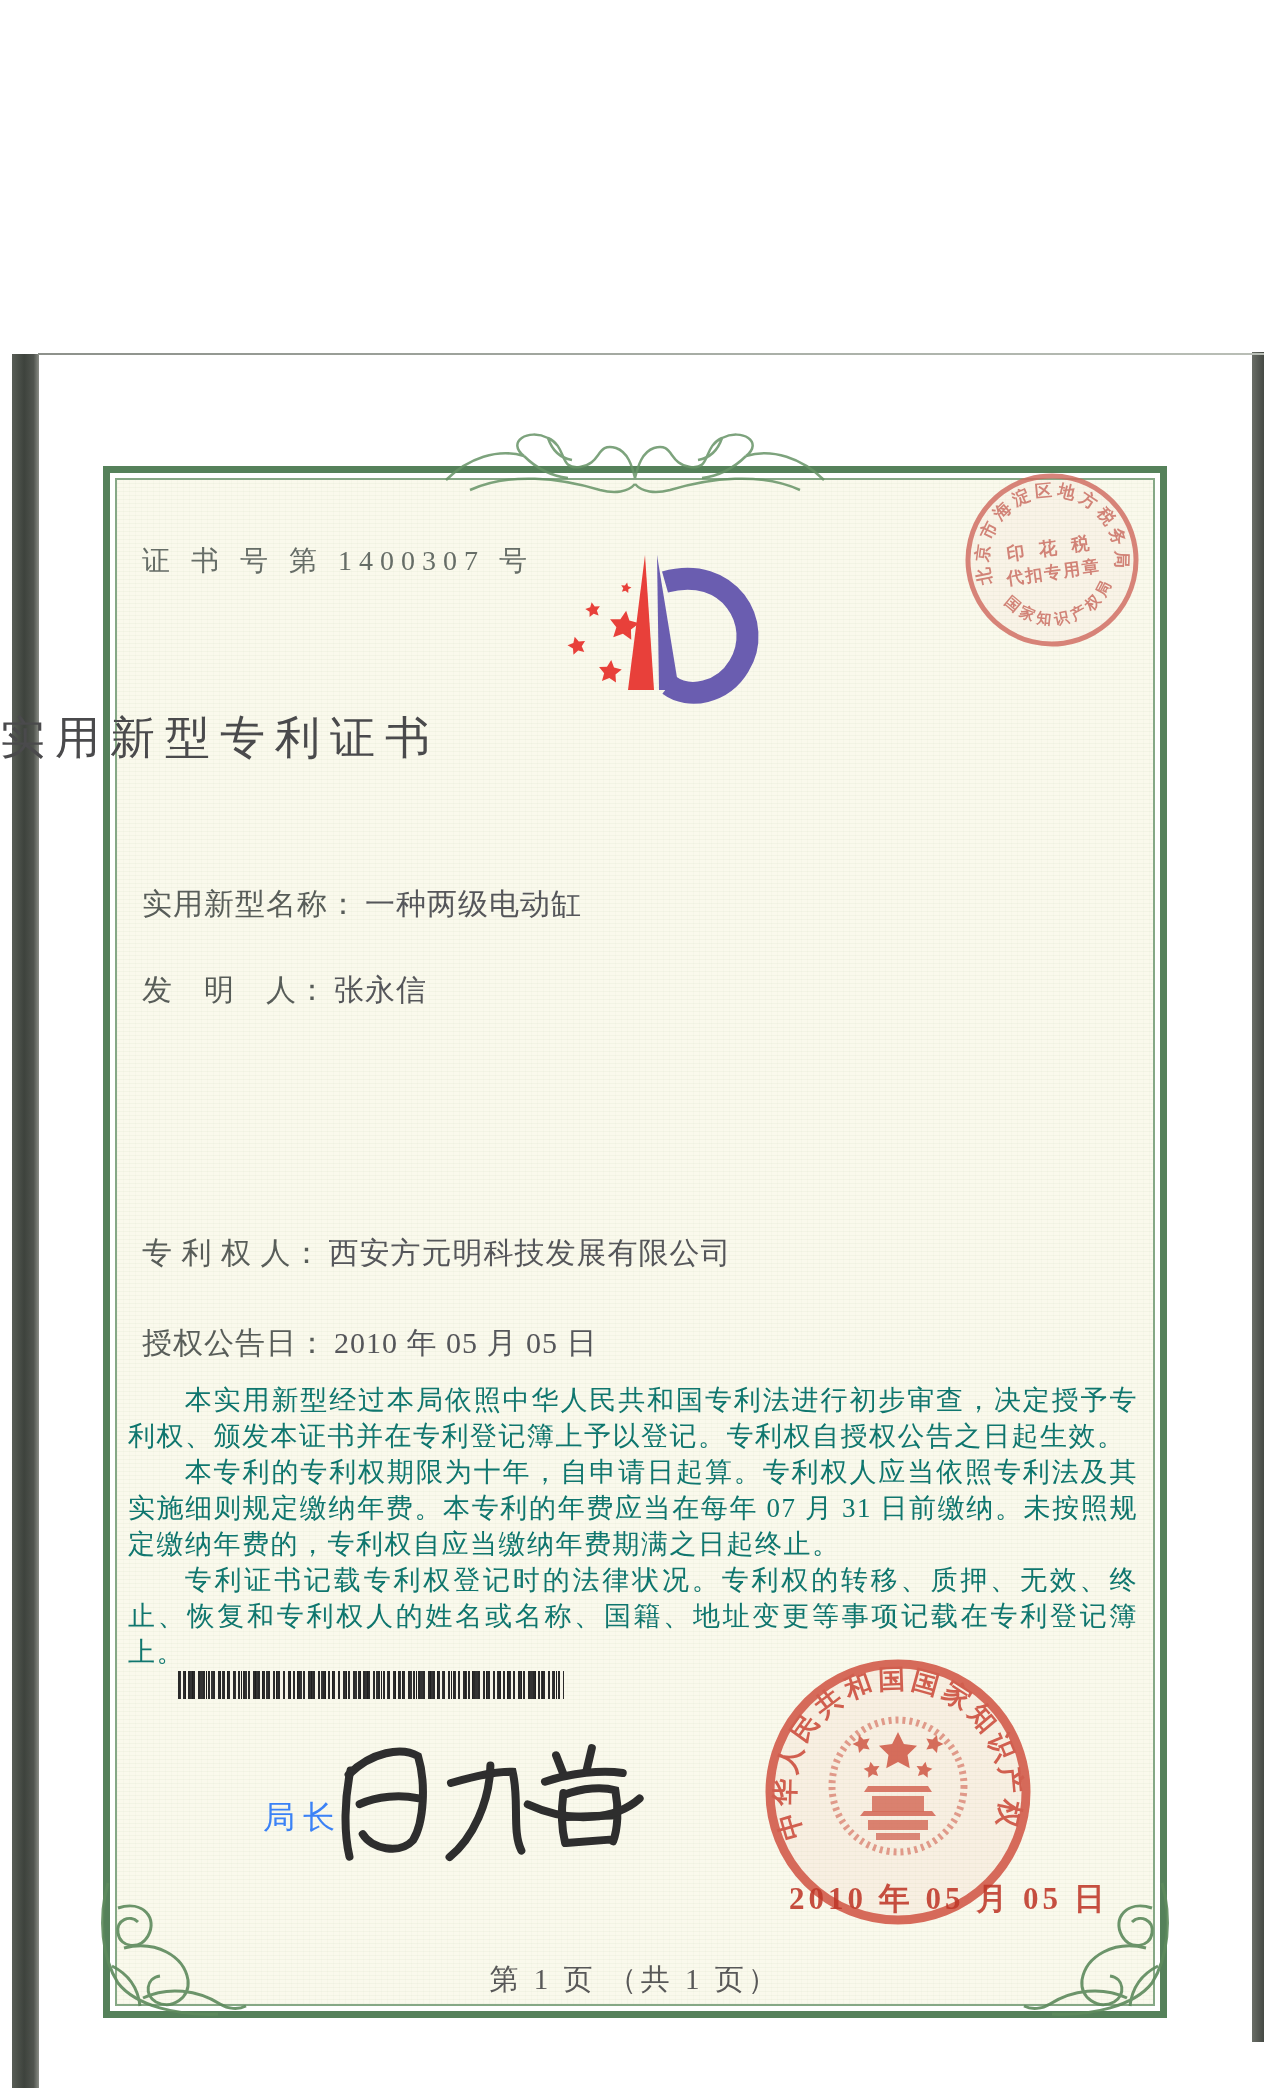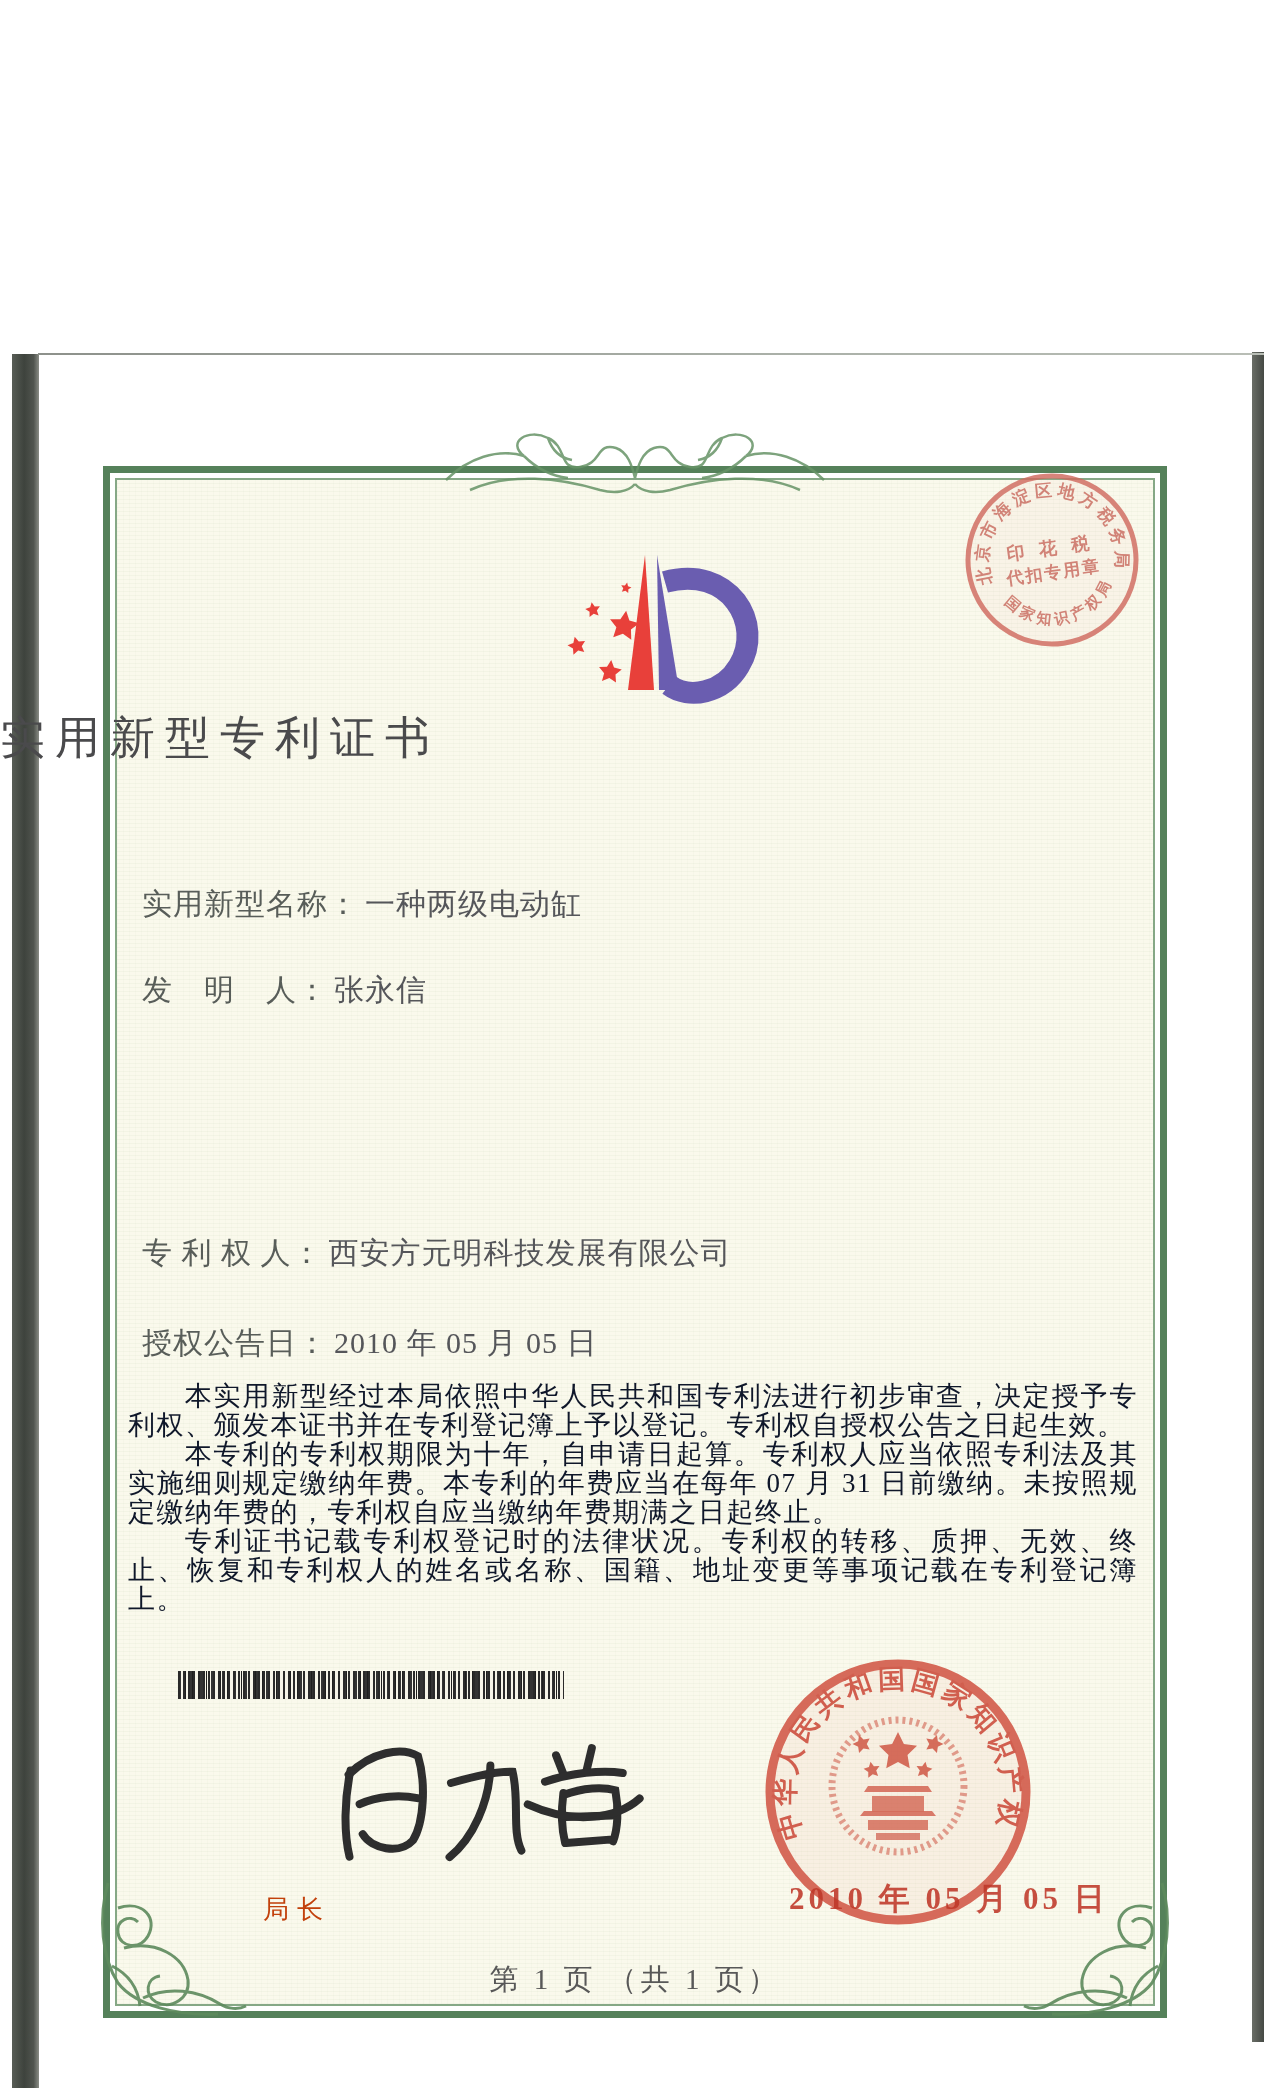--- a/index.html
+++ b/index.html
@@ -20,28 +20,28 @@
                background-image:repeating-linear-gradient(0deg,rgba(150,180,130,0.07) 0 1px,rgba(0,0,0,0) 1px 4px),
                                 repeating-linear-gradient(90deg,rgba(170,190,150,0.05) 0 1px,rgba(0,0,0,0) 1px 6px);}
   .ornament{position:absolute;pointer-events:none;}
   
   .cert-no{position:absolute;left:142px;top:542px;font-size:28px;letter-spacing:7px;color:#666d67;}
   .title{position:absolute;left:0;top:708px;width:1190px;
          font-size:45px;font-weight:normal;letter-spacing:10px;color:#4a4a4c;}
   .field{position:absolute;left:142px;font-size:30px;color:#585d59;letter-spacing:1px;white-space:nowrap;text-align:center;}
   .f0{top:884px}.f1{top:970px}.f2{top:1056px}.f3{top:1143px}.f4{top:1233px}.f5{top:1323px}
   .field .val{color:#55565a;margin-left:6px;}
-  .body-text{position:absolute;left:128px;top:1382px;width:1010px;font-size:27px;line-height:29px;
-             color:#0f172a;text-align:justify;letter-spacing:1.5px;}
+  .body-text{position:absolute;left:128px;top:1382px;width:1010px;font-size:27px;line-height:36px;
+             color:#0f766e;text-align:justify;letter-spacing:1.5px;}
   .body-text p{margin:0;text-indent:2.1em;}
   .barcode{position:absolute;left:178px;top:1671px;width:386px;height:28px;background-color:#f6f4e8;
            background-image:repeating-linear-gradient(90deg,#2a2a2a 0 2px,rgba(0,0,0,0) 2px 5px),
                             repeating-linear-gradient(90deg,#1e1e1e 0 1px,rgba(0,0,0,0) 1px 7px),
                             repeating-linear-gradient(90deg,#333 0 3px,rgba(0,0,0,0) 3px 11px);}
-  .director{position:absolute;left:263px;top:1892px;font-size:26px;letter-spacing:8px;color:#c2410c;
+  .director{position:absolute;left:263px;top:1796px;font-size:32px;letter-spacing:8px;color:#3b82f6;
             font-family:"Liberation Sans","DejaVu Sans",sans-serif;}
   .sig-svg{position:absolute;left:330px;top:1732px;}
   .seal-svg{position:absolute;left:756px;top:1650px;}
   .seal-date{position:absolute;left:789px;top:1878px;font-size:31px;letter-spacing:4px;
              color:rgba(190,55,40,0.88);white-space:nowrap;font-weight:bold;}
   .stamp-svg{position:absolute;left:952px;top:460px;transform:rotate(-8deg);}
   .footer{position:absolute;left:103px;top:1960px;width:1064px;text-align:center;
           font-size:29px;letter-spacing:4px;color:#585858;}
   .logo-svg{position:absolute;left:533px;top:528px;}
 </style>
@@ -83,20 +83,21 @@
   <svg class="ornament" style="left:1022px;top:1878px" width="160" height="165" viewBox="0 0 160 165">
     <g transform="translate(160,0) scale(-1,1)" stroke="#5d8a5d" stroke-width="3" fill="none" opacity="0.9">
       <path d="M20,5 C10,40 14,80 30,105 C48,128 90,138 130,136"></path>
       <path d="M30,30 C55,22 70,40 60,58 C52,72 32,70 30,55 C28,42 42,36 50,44"></path>
       <path d="M36,70 C68,62 96,78 100,102 C102,120 84,132 68,124 C56,117 58,100 72,98"></path>
       <path d="M55,120 C80,108 110,112 132,126 C140,131 150,132 158,128"></path>
       <path d="M24,88 C40,96 50,110 52,128"></path>
     </g>
   </svg>
 
+  <div class="cert-no">证 书 号 第 1400307 号</div>
 
   <svg class="logo-svg" width="240" height="185" viewBox="0 0 240 185">
     <defs>
       <path id="star" d="M0,-10 L2.939,-4.045 L9.511,-3.09 L4.755,1.545 L5.878,8.09 L0,5 L-5.878,8.09 L-4.755,1.545 L-9.511,-3.09 L-2.939,-4.045 Z"></path>
     </defs>
     <g fill="#e8403a">
       <use href="#star" xlink:href="#star" transform="translate(93,60) scale(0.55) rotate(12)"></use>
       <use href="#star" xlink:href="#star" transform="translate(60,82) scale(0.78) rotate(-10)"></use>
       <use href="#star" xlink:href="#star" transform="translate(91,98) scale(1.55) rotate(8)"></use>
       <use href="#star" xlink:href="#star" transform="translate(44,118) scale(0.95) rotate(-14)"></use>

